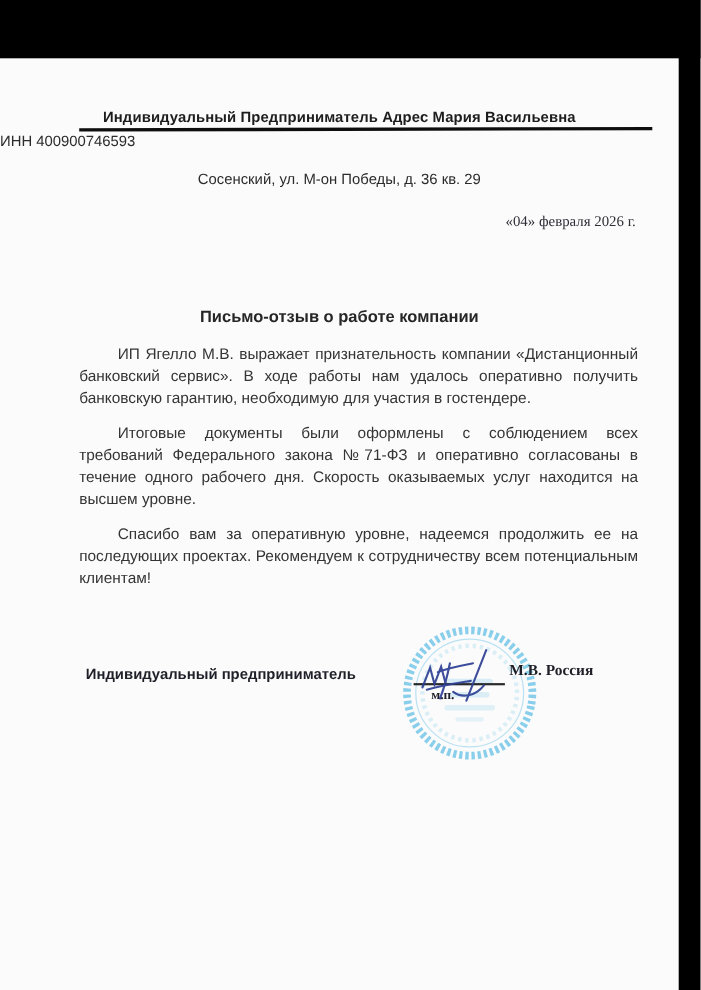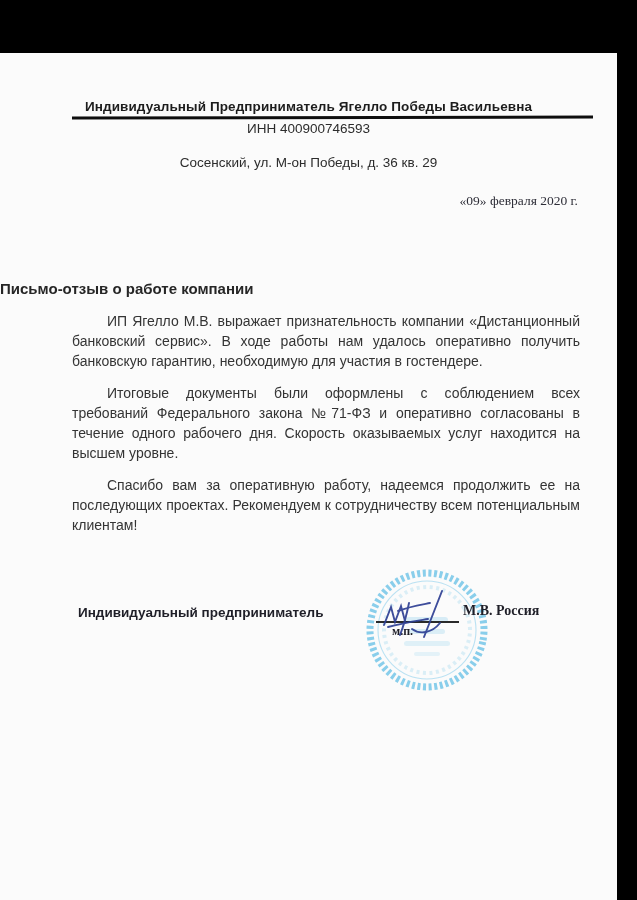--- a/index.html
+++ b/index.html
@@ -15,32 +15,32 @@
   .band-right{position:absolute;left:617px;top:0;width:20px;height:900px;background:#000;}
   .page{position:absolute;left:0;top:53px;width:617px;height:847px;}
 
   
   .lh-name{
     position:absolute;left:0;top:46px;width:617px;
     text-align:center;font-weight:bold;font-size:13.5px;color:#1d1d1d;
     letter-spacing:.1px;
   }
   .lh-rule{position:absolute;left:72px;top:63px;width:521px;height:3px;background:#0e0e0e;transform:rotate(-0.12deg);}
-  .lh-inn{position:absolute;left:0;top:68px;width:617px;text-align:center;font-size:13.5px;color:#2c2c2c;}
+  .lh-inn{position:absolute;left:0;top:68px;width:617px;text-align:left;font-size:13.5px;color:#2c2c2c;}
   .lh-addr1{position:absolute;left:0;top:85px;width:617px;text-align:center;font-size:13.5px;color:#2c2c2c;}
   .lh-addr2{position:absolute;left:0;top:102px;width:617px;text-align:center;font-size:13.5px;color:#2c2c2c;}
 
   .date{
     position:absolute;left:280px;top:140px;width:298px;text-align:right;
     font-family:"Liberation Serif",serif;font-size:13.5px;color:#2e2e38;
   }
 
   .title{
     position:absolute;left:0;top:227px;width:617px;margin:0;
-    font-size:15px;font-weight:bold;color:#262626;
+    text-align:center;font-size:15px;font-weight:bold;color:#262626;
   }
 
   .bodytext{
     position:absolute;left:60px;top:258px;width:520px;
     font-size:14px;line-height:20px;color:#343434;
   }
   .bodytext p{
     margin:0 0 12px 12px;
     text-align:justify;
     text-indent:35px;
@@ -65,33 +65,33 @@
 </style>
 </head>
 <body>
 
 <div class="scan">
   <div class="band-top"></div>
   <div class="band-right"></div>
 
   <div class="page">
 
-    <div class="lh-name">Индивидуальный Предприниматель Ягелло Победы Васильевна</div>
+    <div class="lh-name">Индивидуальный Предприниматель Адрес Мария Васильевна</div>
     <div class="lh-rule"></div>
     <div class="lh-inn">ИНН 400900746593</div>
     <div class="lh-addr2">Сосенский, ул. М-он Победы, д. 36 кв. 29</div>
 
-    <div class="date">«09» февраля 2020 г.</div>
+    <div class="date">«04» февраля 2026 г.</div>
 
     <h1 class="title">Письмо-отзыв о работе компании</h1>
 
     <div class="bodytext">
       <p>ИП Ягелло М.В. выражает признательность компании «Дистанционный банковский сервис». В ходе работы нам удалось оперативно получить банковскую гарантию, необходимую для участия в гостендере.</p>
       <p>Итоговые документы были оформлены с соблюдением всех требований Федерального закона №71-ФЗ и оперативно согласованы в течение одного рабочего дня. Скорость оказываемых услуг находится на высшем уровне.</p>
-      <p>Спасибо вам за оперативную работу, надеемся продолжить ее на последующих проектах. Рекомендуем к сотрудничеству всем потенциальным клиентам!</p>
+      <p>Спасибо вам за оперативную уровне, надеемся продолжить ее на последующих проектах. Рекомендуем к сотрудничеству всем потенциальным клиентам!</p>
     </div>
 
     <div class="sig-title">Индивидуальный предприниматель</div>
 
     <div class="stamp">
       <svg width="130" height="130" viewBox="0 0 130 130">
 
         <circle cx="65" cy="65" r="57" fill="none" stroke="#74c6e8" stroke-width="7" stroke-dasharray="3 2.6" opacity="0.85" transform="rotate(12 65 65)"></circle>
 
         <circle cx="65" cy="65" r="49" fill="none" stroke="#8fd0ec" stroke-width="1.1" opacity="0.6"></circle>

